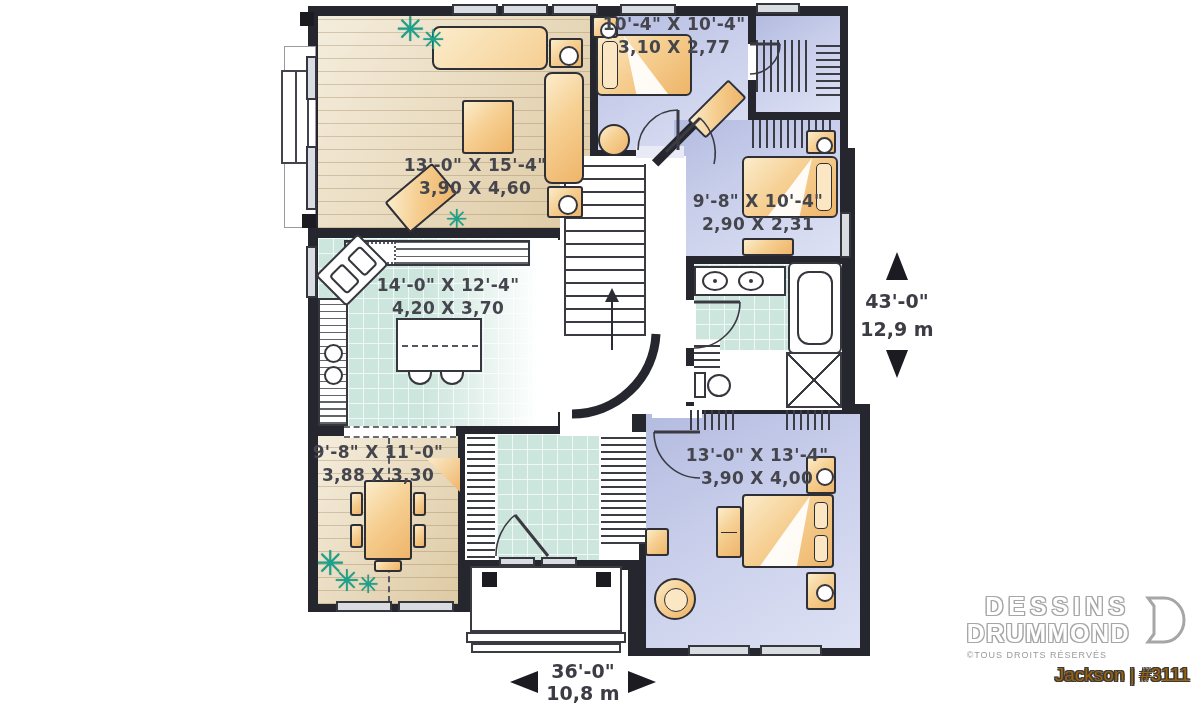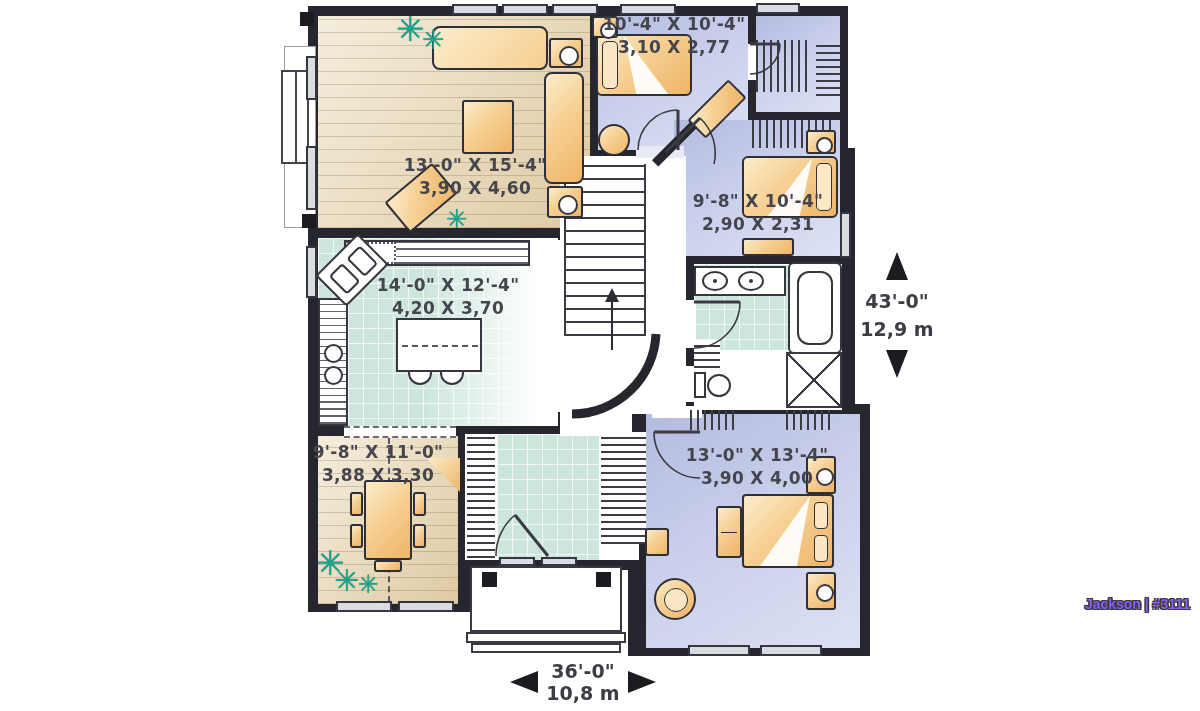--- a/index.html
+++ b/index.html
@@ -35,21 +35,21 @@
           font-size:17px;font-weight:600;color:#45454d;line-height:1.35;white-space:nowrap;letter-spacing:.3px;}
   .dimtext{font-size:19px;font-weight:600;color:#3c3c44;white-space:nowrap;}
   .tri{width:0;height:0;}
   .tri-up{border-left:11px solid transparent;border-right:11px solid transparent;border-bottom:28px solid #1b1b21;}
   .tri-down{border-left:11px solid transparent;border-right:11px solid transparent;border-top:28px solid #1b1b21;}
   .tri-left{border-top:11px solid transparent;border-bottom:11px solid transparent;border-right:28px solid #1b1b21;}
   .tri-right{border-top:11px solid transparent;border-bottom:11px solid transparent;border-left:28px solid #1b1b21;}
   .plant{position:absolute;color:#1aa38c;text-shadow:0 0 1px #0d7a68;line-height:1;}
   .brandword{font-family:"Liberation Sans",sans-serif;font-weight:700;color:#fff;text-align:right;
              text-shadow:-1.2px -1.2px 0 #a6a6a6,1.2px -1.2px 0 #a6a6a6,-1.2px 1.2px 0 #a6a6a6,1.2px 1.2px 0 #a6a6a6;}
-  .planname{font-family:"Liberation Sans",sans-serif;font-weight:700;font-size:14px;color:#8b5cf6;
+  .planname{font-family:"Liberation Sans",sans-serif;font-weight:400;font-size:19px;color:#a16207;
             text-shadow:-1.4px -1.4px 0 #3a3a3a,1.4px -1.4px 0 #3a3a3a,-1.4px 1.4px 0 #3a3a3a,1.4px 1.4px 0 #3a3a3a,0 1.4px 0 #3a3a3a,0 -1.4px 0 #3a3a3a;}
   .fold{position:absolute;background:rgba(255,255,255,.92);}
 </style>
 </head>
 <body>
 
 <div class="canvas">
 
   <div class="abs wall" style="left:308px;top:6px;width:540px;height:260px;"></div>
   <div class="abs wall" style="left:308px;top:230px;width:262px;height:382px;"></div>
@@ -279,16 +279,26 @@
   <div class="abs" style="left:498px;top:660px;width:170px;display:flex;align-items:center;justify-content:center;">
     <div class="tri tri-left" style="margin-right:8px;"></div>
     <div style="text-align:center;">
       <div class="dimtext">36'-0"</div>
       <div class="dimtext">10,8 m</div>
     </div>
     <div class="tri tri-right" style="margin-left:8px;"></div>
   </div>
 
   <div class="abs" style="left:940px;top:592px;width:250px;">
+    <div style="display:flex;align-items:flex-start;justify-content:flex-end;">
+      <div>
+        <div class="brandword" style="font-size:25px;letter-spacing:5px;">DESSINS</div>
+        <div class="brandword" style="font-size:25px;letter-spacing:1.5px;margin-top:-2px;">DRUMMOND</div>
+        <div style="font-family:'Liberation Sans',sans-serif;font-size:9px;letter-spacing:1px;color:#9a9a9a;text-align:left;margin-top:2px;">©TOUS DROITS RÉSERVÉS</div>
+      </div>
+      <svg width="52" height="58" viewBox="0 0 52 58" style="margin-left:8px;">
+        <path d="M10 6 h16 a20 22 0 0 1 0 44 h-16 l6 -8 v-28 z" fill="none" stroke="#a6a6a6" stroke-width="3"></path>
+      </svg>
+    </div>
     <div class="planname" style="text-align:right;margin-top:4px;">Jackson | #3111</div>
   </div>
 
 </div>
 
 </body></html>

